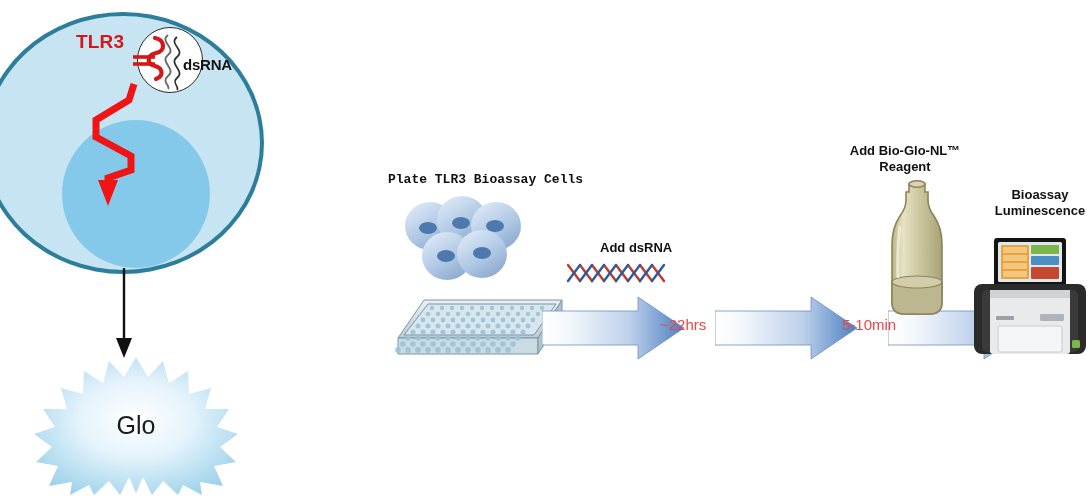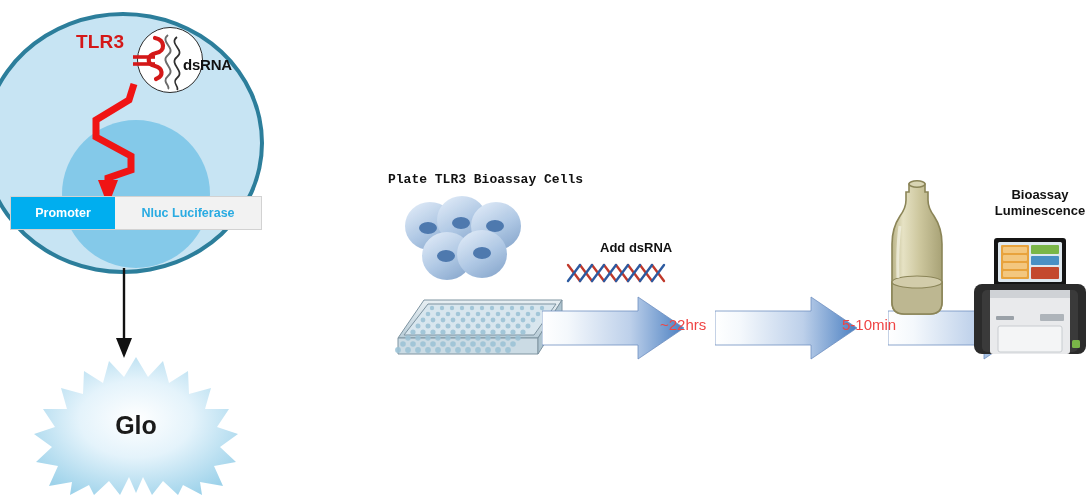--- a/index.html
+++ b/index.html
@@ -138,21 +138,21 @@
     position: absolute;
     left: 0;
     top: 355px;
     width: 208px;
     height: 140px;
     display: flex;
     align-items: center;
     justify-content: center;
     left: 32px;
     font-size: 25px;
-    font-weight: bold;
+    font-weight: normal;
     color: #1a1a1a;
     pointer-events: none;
   }
 
   
   .flow-panel {
     position: absolute;
     left: 330px;
     top: 0;
     width: 760px;
@@ -217,24 +217,20 @@
       <line x1="8" y1="34" x2="30" y2="34" stroke="#d41818" stroke-width="3.6"></line>
     </svg>
     <svg class="art" style="left:155px;top:30px;width:34px;height:64px;">
       <path d="M13,5 C4,12 22,18 13,25 C4,32 22,39 13,46 C6,52 16,56 13,59" fill="none" stroke="#6b6b6b" stroke-width="1.9"></path>
       <path d="M22,7 C13,14 31,20 22,27 C13,34 31,41 22,48 C16,53 25,57 22,60" fill="none" stroke="#2f2f2f" stroke-width="1.7"></path>
     </svg>
 
     <div class="tlr3-label">TLR3</div>
     <div class="dsrna-label">dsRNA</div>
 
-    <div class="gene-bar">
-      <div class="gene-promoter">Promoter</div>
-      <div class="gene-nluc">Nluc Luciferase</div>
-    </div>
 
     <svg class="down-arrow" viewBox="0 0 40 92">
       <line x1="20" y1="0" x2="20" y2="74" stroke="#111111" stroke-width="2.4"></line>
       <polygon points="20,90 12,70 28,70" fill="#111111"></polygon>
     </svg>
 
     <svg class="glo-burst" viewBox="0 0 208 140">
       <defs>
         <radialGradient id="gloGrad" cx="50%" cy="45%" r="62%">
           <stop offset="0%" stop-color="#ffffff"></stop>
@@ -249,20 +245,24 @@
         38,140 40,127 17,131 26,111 4,107 20,92 2,79 23,72 11,54 35,54
         29,33 51,39 52,16 71,28 77,6 92,22"></polygon>
     </svg>
     <div class="glo-text">Glo</div>
   </div>
 
   <div class="flow-panel">
 
     <div class="step-caption cap-plate">Plate TLR3 Bioassay Cells</div>
     <div class="step-caption cap-dsrna">Add dsRNA</div>
+    <div class="step-caption cap-reagent">
+      <span>Add Bio-Glo-NL™</span><br>
+      <span>Reagent</span>
+    </div>
     <div class="step-caption cap-measure">
       <span>Bioassay</span><br>
       <span>Luminescence</span>
     </div>
 
     <svg width="0" height="0" style="position:absolute" aria-hidden="true">
       <defs>
         <linearGradient id="arrGrad" x1="0" y1="0" x2="1" y2="0">
           <stop offset="0%" stop-color="#ffffff"></stop>
           <stop offset="18%" stop-color="#f4f8fc"></stop>

